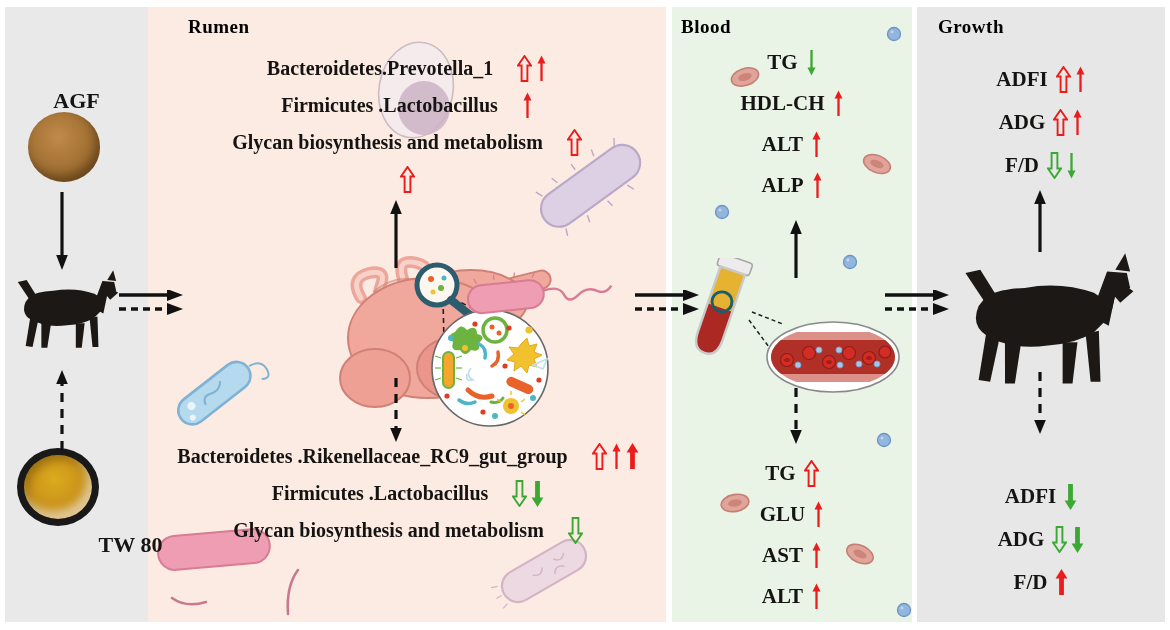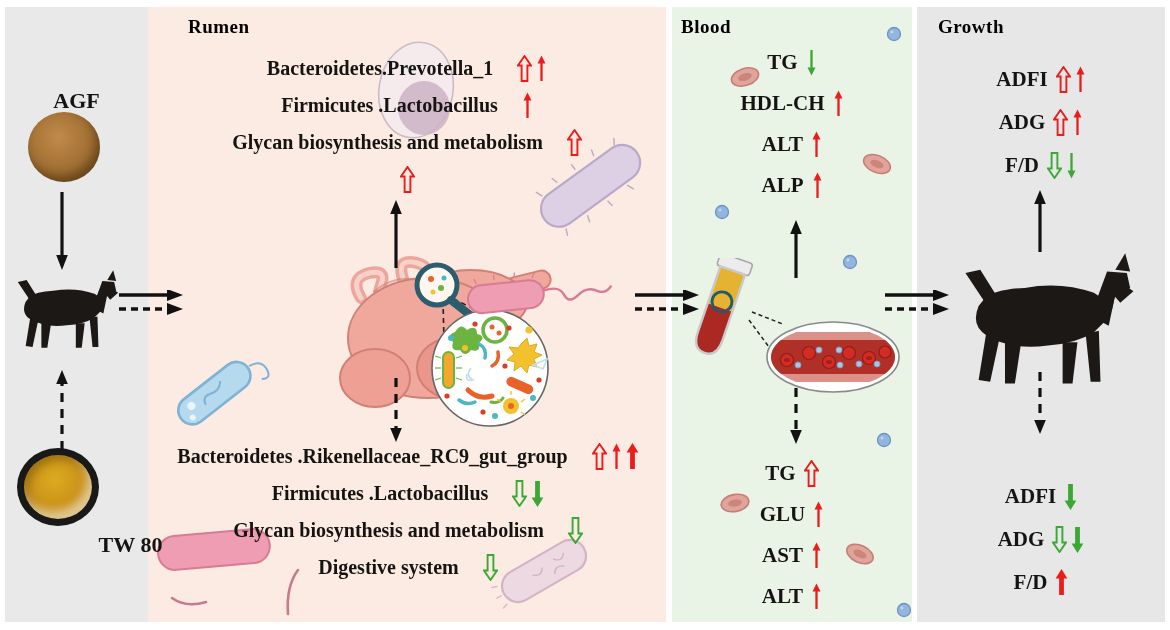--- a/index.html
+++ b/index.html
@@ -318,30 +318,20 @@
     <div class="item-row">
       <span class="item-label">Glycan biosynthesis and metabolism</span>
       <span class="arrow-group">
         <span class="arrow down">
           <svg width="15" height="27" viewBox="0 0 15 27">
             <path d="M7.5 1 L14 10.5 H10.4 V26 H4.6 V10.5 H1 Z" fill="none" stroke="#3aa832" stroke-width="1.9"></path>
           </svg>
         </span>
       </span>
     </div>
-    <div class="item-row">
-      <span class="item-label">Digestive system</span>
-      <span class="arrow-group">
-        <span class="arrow down">
-          <svg width="15" height="27" viewBox="0 0 15 27">
-            <path d="M7.5 1 L14 10.5 H10.4 V26 H4.6 V10.5 H1 Z" fill="none" stroke="#3aa832" stroke-width="1.9"></path>
-          </svg>
-        </span>
-      </span>
-    </div>
   </div>
 
 <svg class="abs" style="left:150px;top:518px;z-index:1" width="175" height="100" viewBox="0 0 175 100">
   <g transform="rotate(-5 70 32)">
     <rect x="8" y="14" width="112" height="34" rx="17" fill="#ef9db3" stroke="#d87b95" stroke-width="2"></rect>
   </g>
   <path d="M22 80 q14 10 34 4" fill="none" stroke="#c9798f" stroke-width="2.6" stroke-linecap="round"></path>
   <path d="M148 52 q-12 16 -10 44" fill="none" stroke="#c9798f" stroke-width="2.6" stroke-linecap="round"></path>
 </svg>
 

